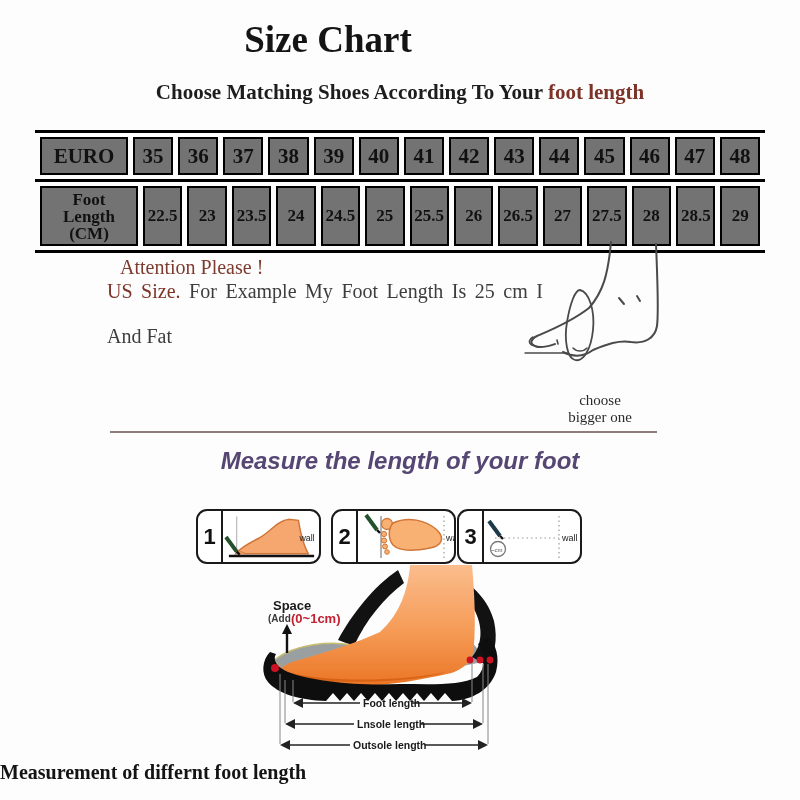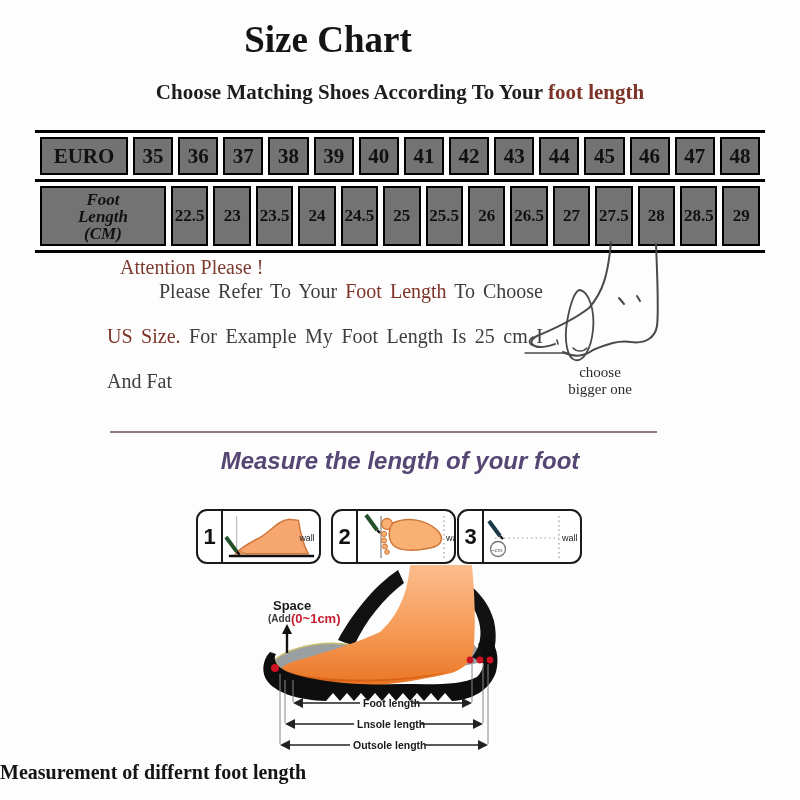--- a/index.html
+++ b/index.html
@@ -29,36 +29,36 @@
   .sizetable table{
     width:100%;border-collapse:separate;border-spacing:5px 4px;table-layout:fixed;
   }
   .sizetable td{
     border:2px solid #000;text-align:center;vertical-align:middle;
     font-weight:bold;color:#111;background:#737373;
   }
   .sizetable .lbl{width:82px;}
   .sizetable .r1 td{font-size:21px;height:32px;}
   .sizetable .r2 td{font-size:17px;height:52px;}
-  .sizetable .r2 td.lbl{font-size:17px;line-height:17px;padding:2px 20px;font-style:italic;}
+  .sizetable .r2 td.lbl{font-size:17px;line-height:17px;padding:2px 6px;}
   .mid-rule{height:3px;background:#000;width:100%;}
 
   
   .attention{
     position:absolute;left:107px;top:256px;width:436px;
     font-size:20px;line-height:22.5px;color:#3d3d3d;
   }
   .attention .heading{color:#7d3b30;margin-left:13px;margin-bottom:1px;}
   .attention .just{text-align:justify;}
   .attention .just::after{content:"";display:inline-block;width:100%;height:0;}
   .attention .indent{padding-left:52px;box-sizing:border-box;}
 
   .foot-sketch{position:absolute;left:523px;top:240px;}
   .sketch-caption{
-    position:absolute;left:535px;top:364px;width:130px;text-align:center;
+    position:absolute;left:535px;top:392px;width:130px;text-align:center;
     font-size:15px;line-height:17px;color:#2b2b2b;
   }
 
   .divider{position:absolute;left:110px;top:431px;width:547px;height:2px;background:#8f7c7c;}
 
   .measure-heading{
     position:absolute;top:447px;left:0;width:800px;text-align:center;
     font-family:"Liberation Sans", sans-serif;font-style:italic;font-weight:bold;
     font-size:24px;color:#564673;
   }
@@ -132,21 +132,20 @@
       <td>28</td>
       <td>28.5</td>
       <td>29</td>
     </tr>
   </tbody>
     </table>
 </div>
 
 <div class="attention">
   <div class="heading">Attention Please !</div>
-  <div class="just indent"><span>Please Refer To Your </span><span class="accent-maroon">Foot Length</span><span> To Choose</span></div>
   <div class="just"><span class="accent-maroon">US Size.</span><span> For Example My Foot Length Is 25 cm I</span></div>
   <div>And Fat</div>
 </div>
 
 <svg class="foot-sketch" width="185" height="128" viewBox="0 0 185 128">
   <g fill="none" stroke="#4a4a4a" stroke-width="2" stroke-linecap="round">
 
     <path d="M 88,2 C 85,35 80,52 66,68 C 48,82 28,90 14,96 C 8,99 6,104 12,106 C 18,109 26,106 32,104"></path>
 
     <path d="M 10,97 C 6,99 5,103 9,105" stroke-width="1.6"></path>

